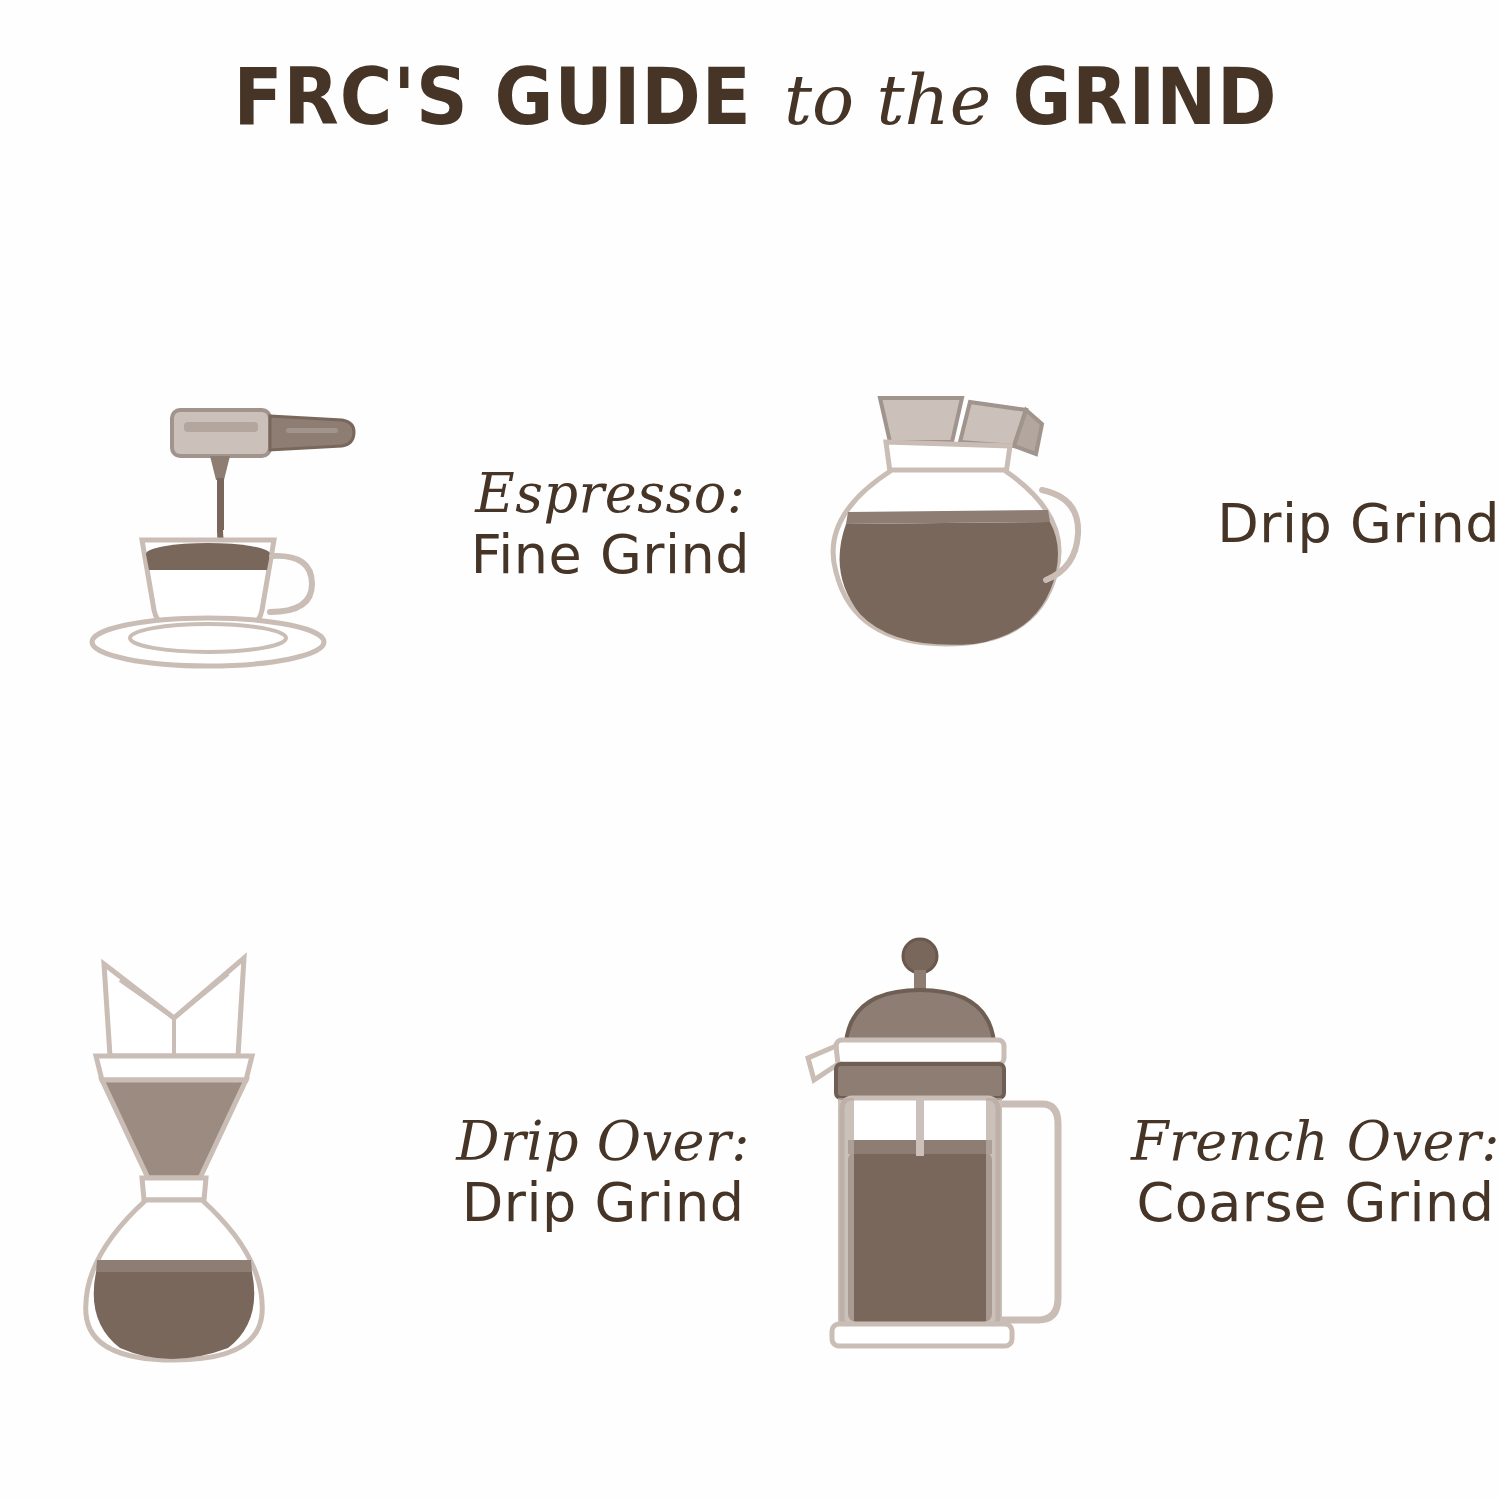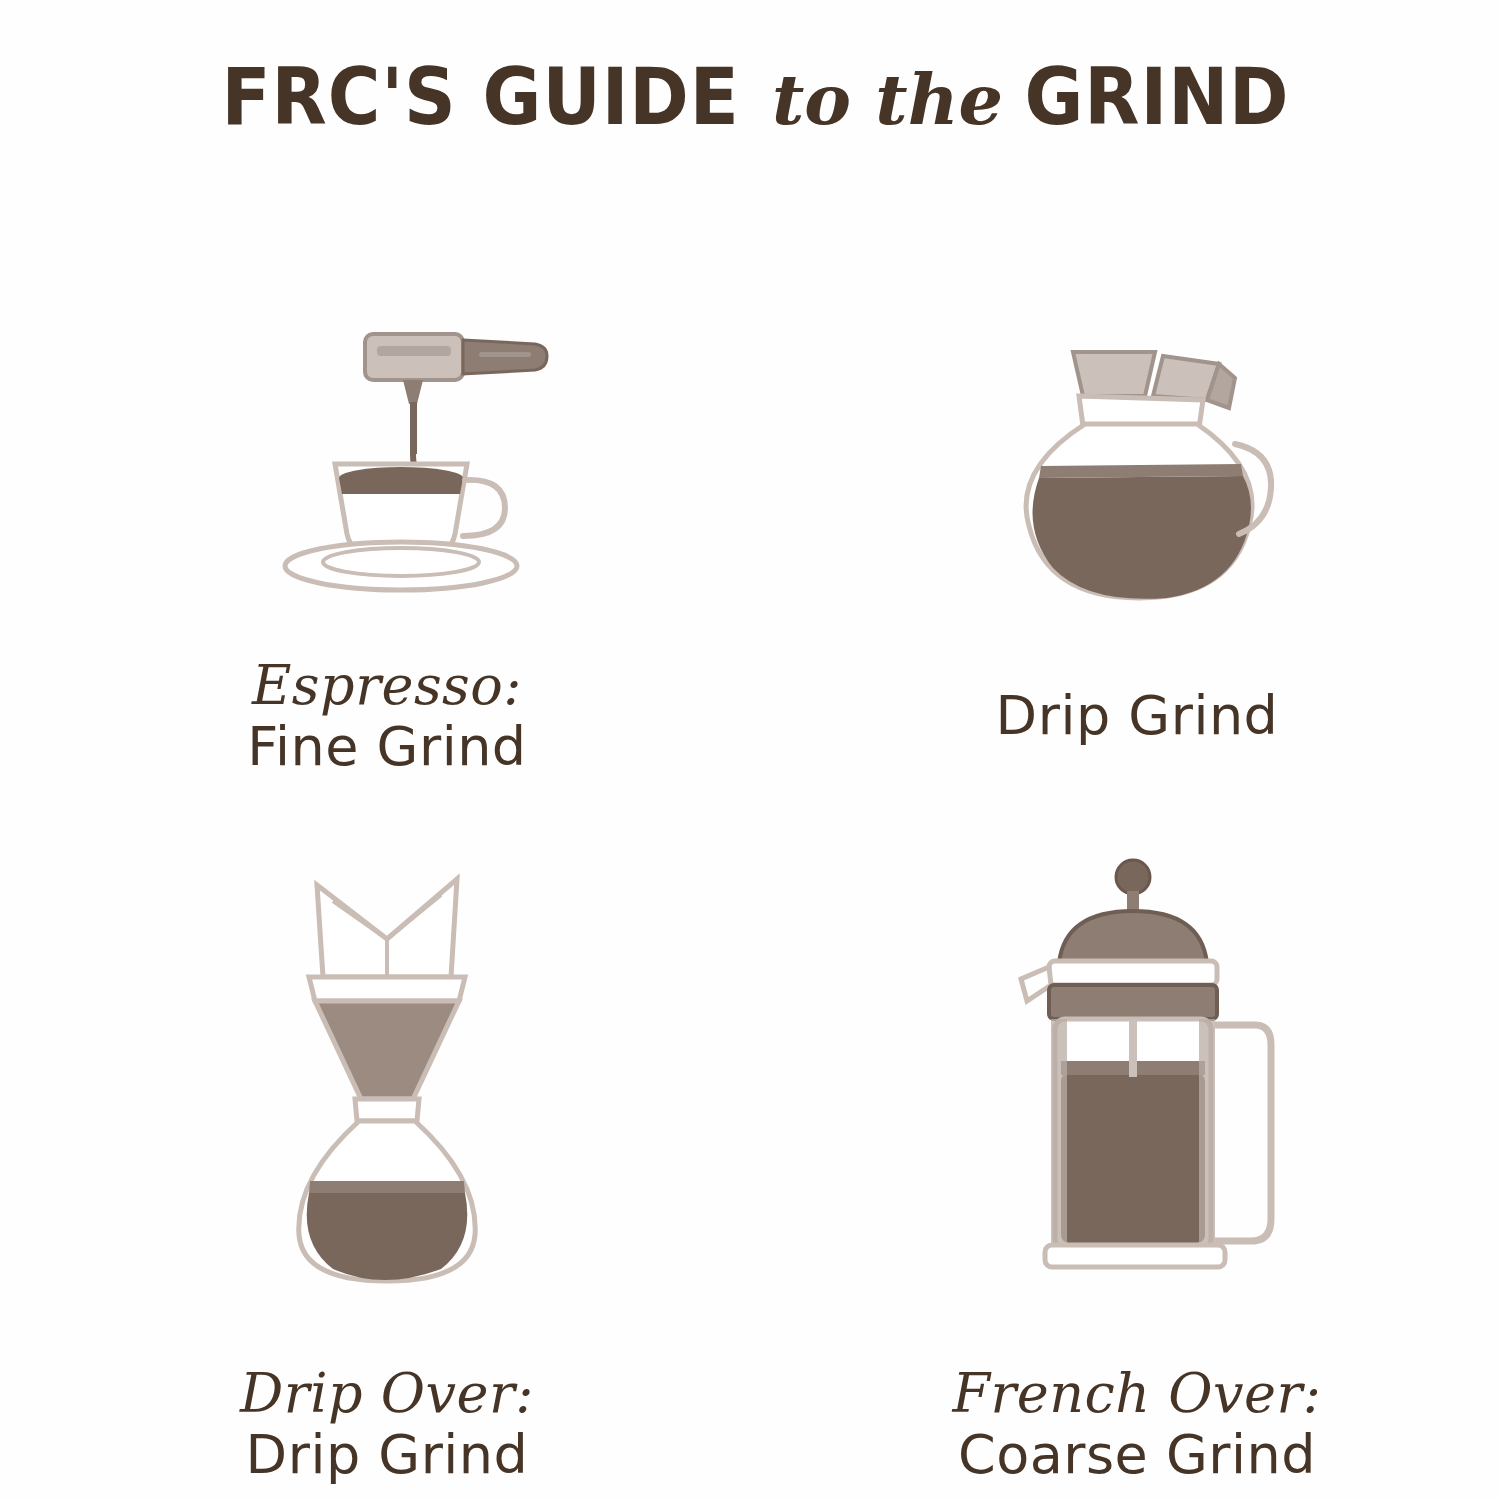--- a/index.html
+++ b/index.html
@@ -39,43 +39,43 @@
     display: inline-block;
     vertical-align: baseline;
   }
   .title-part.cond {
     transform: scaleX(0.92);
     transform-origin: center bottom;
   }
   .title-part.script {
     font-family: "DejaVu Serif", serif;
     font-style: italic;
-    font-weight: bold;
+    font-weight: normal;
     font-size: 70px;
     letter-spacing: 0px;
     padding: 0 10px;
   }
 
   
   .grid {
     position: absolute;
     top: 195px;
     left: 0;
     width: 1500px;
     height: 1290px;
     display: grid;
     grid-template-columns: 1fr 1fr;
     grid-template-rows: 1fr 1fr;
   }
   .cell {
     position: relative;
     display: flex;
-    flex-direction: column;
+    flex-direction: row;
     align-items: center;
-    justify-content: center;
+    justify-content: space-between;
     padding-left: 24px;
   }
   .art {
     height: 400px;
     display: flex;
     align-items: center;
     justify-content: center;
   }
   .caption {
     text-align: center;

